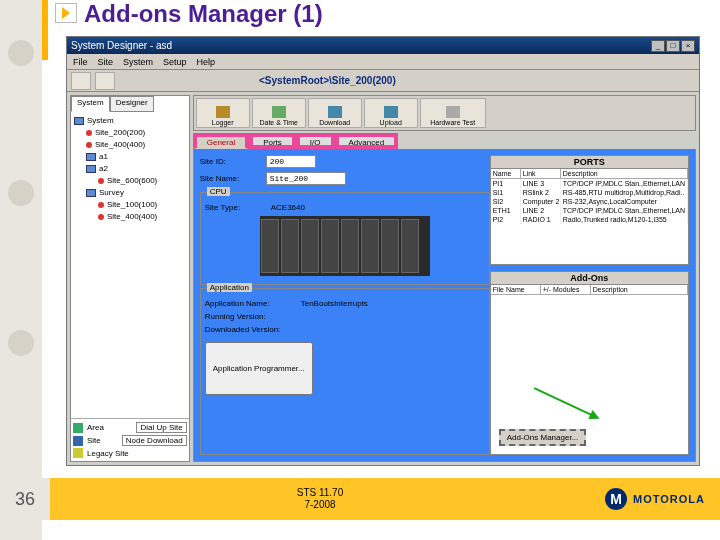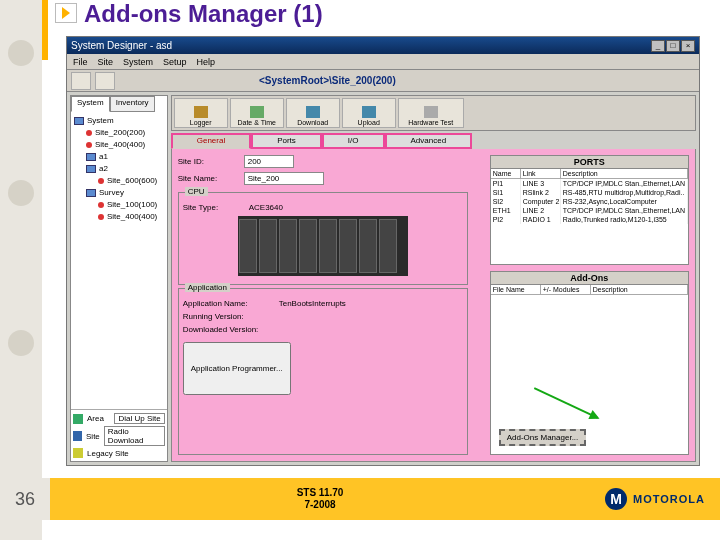--- a/index.html
+++ b/index.html
@@ -109,30 +109,30 @@
     background:#d4d0c8;height:36px;border:1px solid #888;
     display:flex;align-items:center;gap:2px;padding:2px;
   }
   .cp-toolbar .bt{
     width:54px;height:30px;border:1px solid #aaa;background:#e8e4da;
     font-size:7px;text-align:center;display:flex;flex-direction:column;
     align-items:center;justify-content:flex-end;padding-bottom:1px;
   }
   .cp-toolbar .bt .sic{width:14px;height:12px;background:#b88b2a;margin-bottom:1px;}
   .cp-tabs {display:flex;height:16px;font-size:8px;margin-top:2px;}
-  .cp-tabs div{border:2px solid #ec4899;padding:1px 24px;background:#ddd;}
+  .cp-tabs div{border:4px solid #ec4899;padding:1px 10px;background:#ddd;}
   .cp-tabs div.active{background:#d4d0c8;color:#a00;border-bottom:1px solid #d4d0c8;}
   .cp-body {
-    flex:1;border:1px solid #888;background:#f9a8d4;border-top:none;
-    padding:6px;display:flex;gap:22px;overflow:hidden;
+    flex:1;border:1px solid #888;background:#3b82f6;border-top:none;
+    padding:6px;display:flex;gap:0;overflow:hidden;
   }
   .cp-left{width:290px;display:flex;flex-direction:column;}
   .frow{display:flex;align-items:center;gap:6px;font-size:8px;margin-bottom:4px;}
   .frow label{width:60px;}
-  .frow input{font-size:8px;padding:1px 3px;border:1px solid #888;background:#fff;}
+  .frow input{font-size:8px;padding:1px 3px;border:1px solid #888;background:#fff;font-family:Liberation Mono, monospace;}
   .frow textarea{font-size:8px;border:1px solid #888;background:#fff;width:214px;height:28px;resize:none;}
   .groupbox{border:1px solid #888;padding:4px;font-size:8px;margin-top:3px;position:relative;}
   .groupbox .gtitle{position:absolute;top:-6px;left:6px;background:#d4d0c8;padding:0 3px;}
   .cpu-img{width:170px;height:60px;background:#2a2a2a;margin:4px auto;
     display:flex;align-items:center;}
   .cpu-img .slot{width:18px;height:54px;background:#444;border:1px solid #666;margin:0 1px;}
   .cp-right{flex:1;display:flex;flex-direction:column;gap:6px;}
   .panel{border:1px solid #888;background:#fff;font-size:7px;}
   .panel .phead{background:#d4d0c8;text-align:center;font-weight:bold;
     border-bottom:1px solid #888;font-size:9px;padding:1px;}
@@ -154,21 +154,21 @@
     border-bottom:5px solid transparent;
   }
   .footer-band {
     position:absolute;left:0;top:478px;width:720px;height:42px;
     background:#ffc425;display:flex;align-items:center;
   }
   .footer-band .pgnum{
     width:50px;height:42px;background:#e9e6df;color:#555;
     font-size:18px;display:flex;align-items:center;justify-content:center;
   }
-  .footer-band .fcenter{flex:1;text-align:center;font-size:10px;font-weight:bold;color:#000;line-height:12px;}
+  .footer-band .fcenter{flex:1;text-align:center;font-size:10px;font-weight:normal;color:#000;line-height:12px;}
   .footer-band .logo{
     width:130px;display:flex;align-items:center;gap:6px;
     justify-content:center;
   }
   .footer-band .logo .m{
     width:22px;height:22px;border-radius:50%;background:#002a6b;
     color:#fff;font-weight:bold;font-size:14px;
     display:flex;align-items:center;justify-content:center;
   }
   .footer-band .logo .txt{color:#002a6b;font-weight:bold;font-size:11px;letter-spacing:1px;}
@@ -204,21 +204,21 @@
   <div class="toolbar1">
     <div class="tbtn"></div>
     <div class="tbtn"></div>
     <span class="breadcrumb">&lt;SystemRoot&gt;\Site_200(200)</span>
   </div>
 
   <div class="main-area">
     <div class="left-pane">
       <div class="lp-tabs">
         <div class="active">System</div>
-        <div>Inventory</div>
+        <div>Designer</div>
       </div>
       <div class="tree">
         <div class="row">
             <span class="ic"></span>
             <span>System</span>
           </div>
         <div class="row" style="padding-left:12px">
             <span class="ic red"></span>
             <span>Site_200(200)</span>
           </div>
@@ -253,21 +253,21 @@
       </div>
       <div class="lp-bottom">
         <div class="row">
             <span class="sq"></span>
             <span>Area</span>
           <span style="margin-left:auto;border:1px solid #888;padding:0 3px">Dial Up Site</span>
           </div>
         <div class="row">
             <span class="sq b"></span>
             <span>Site</span>
-          <span style="margin-left:auto;border:1px solid #888;padding:0 3px">Radio Download</span>
+          <span style="margin-left:auto;border:1px solid #888;padding:0 3px">Node Download</span>
           </div>
         <div class="row">
             <span class="sq y"></span>
             <span>Legacy Site</span>
           </div>
       </div>
     </div>
 
     <div class="center-pane">
       <div class="cp-toolbar">

